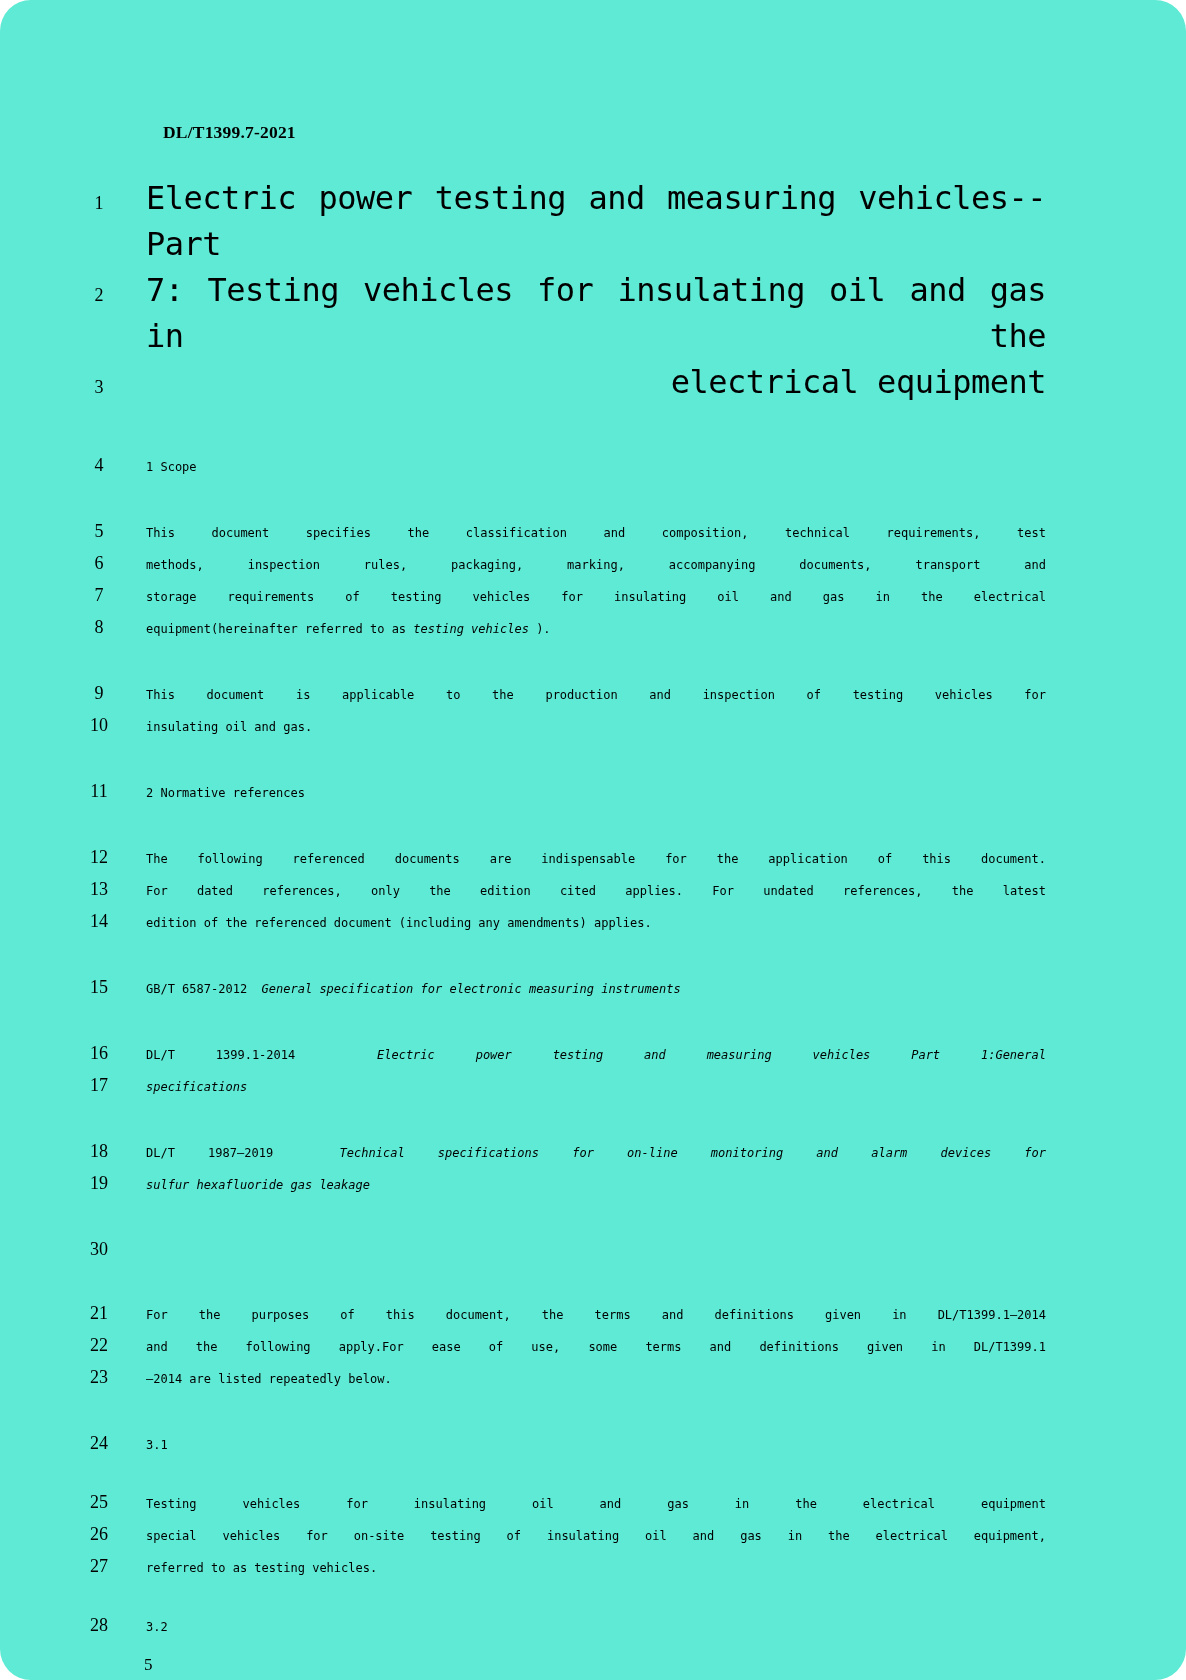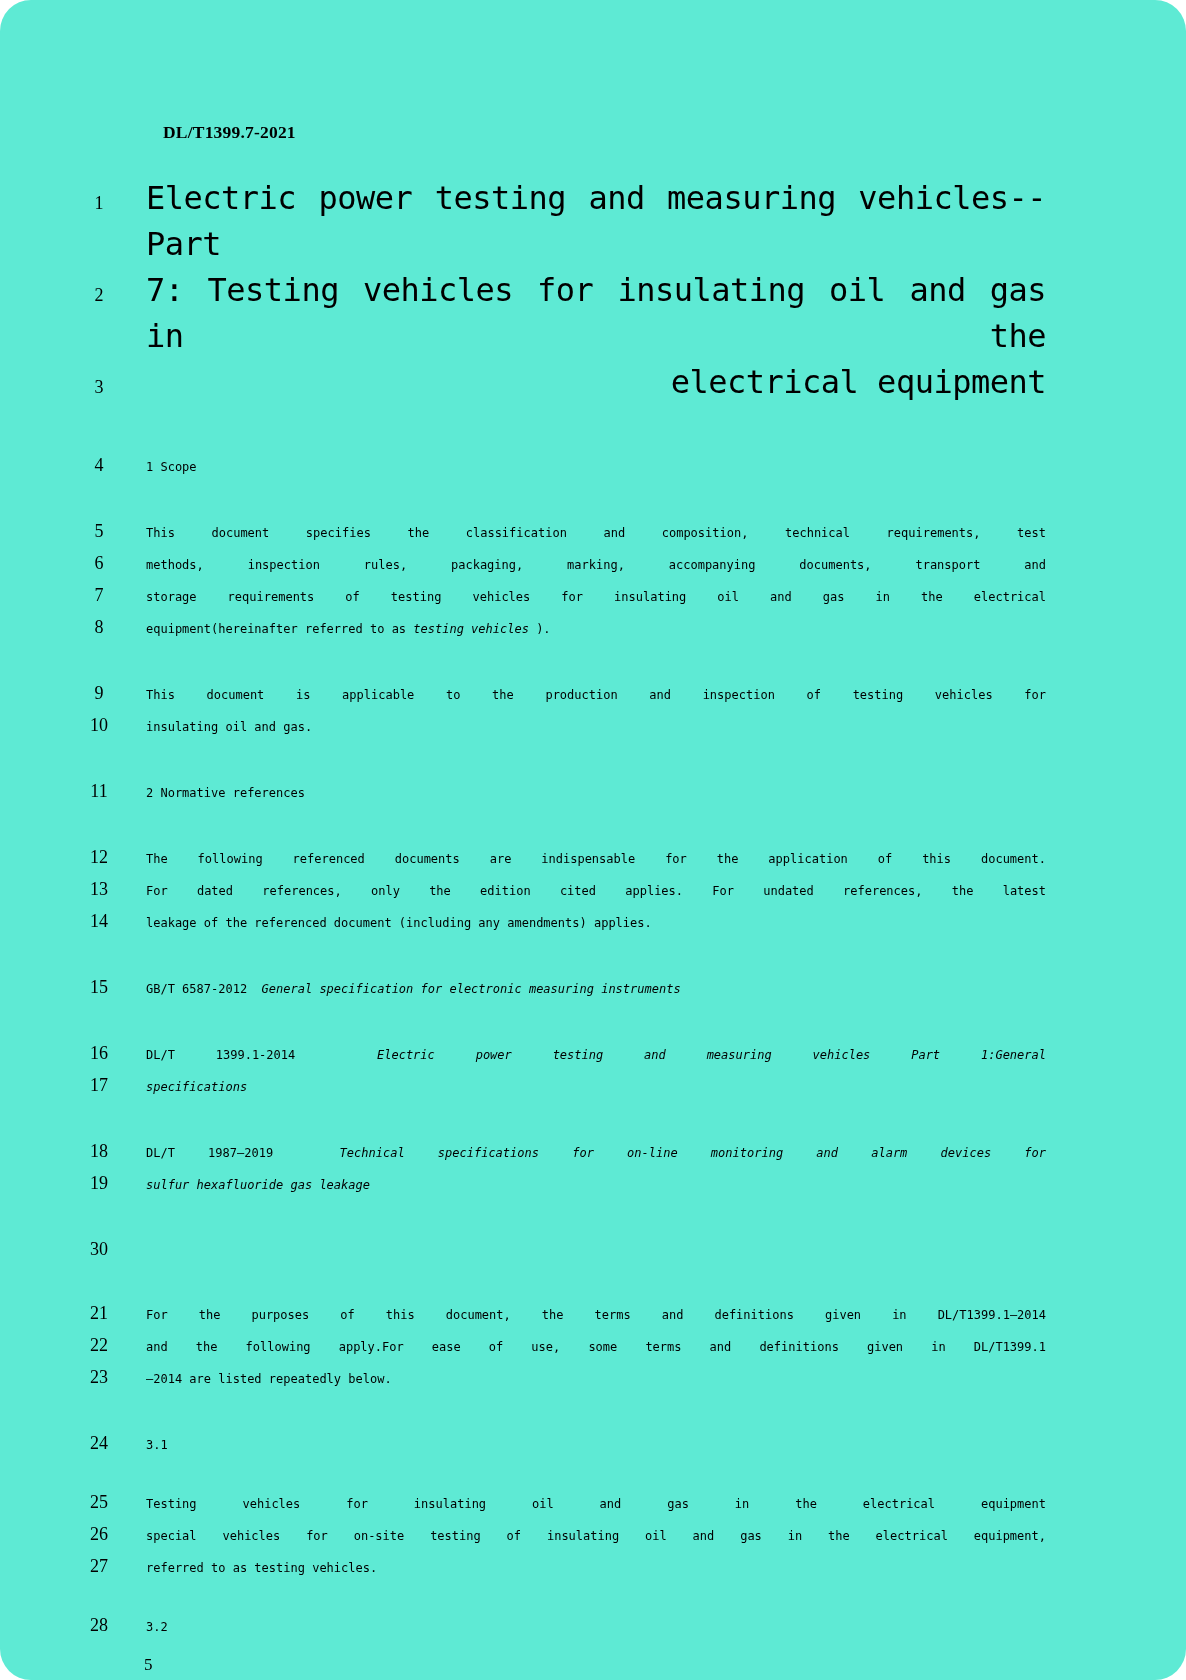--- a/index.html
+++ b/index.html
@@ -144,21 +144,21 @@
         <div class="line">
           <span class="num">12</span>
           <span class="text"><span class="seg">The following referenced documents are indispensable for the application of this document.</span></span>
         </div>
         <div class="line">
           <span class="num">13</span>
           <span class="text"><span class="seg">For dated references, only the edition cited applies. For undated references, the latest</span></span>
         </div>
         <div class="line">
           <span class="num">14</span>
-          <span class="text"><span class="seg">leakage of the referenced document (including any amendments) applies.</span></span>
+          <span class="text"><span class="seg">edition of the referenced document (including any amendments) applies.</span></span>
         </div>
       </div>
       <div class="block block-paragraph">
         <div class="line">
           <span class="num">15</span>
           <span class="text"><span class="seg">GB/T 6587-2012&nbsp; </span><span class="seg-i">General specification for electronic measuring instruments</span></span>
         </div>
       </div>
       <div class="block block-paragraph">
         <div class="line">

